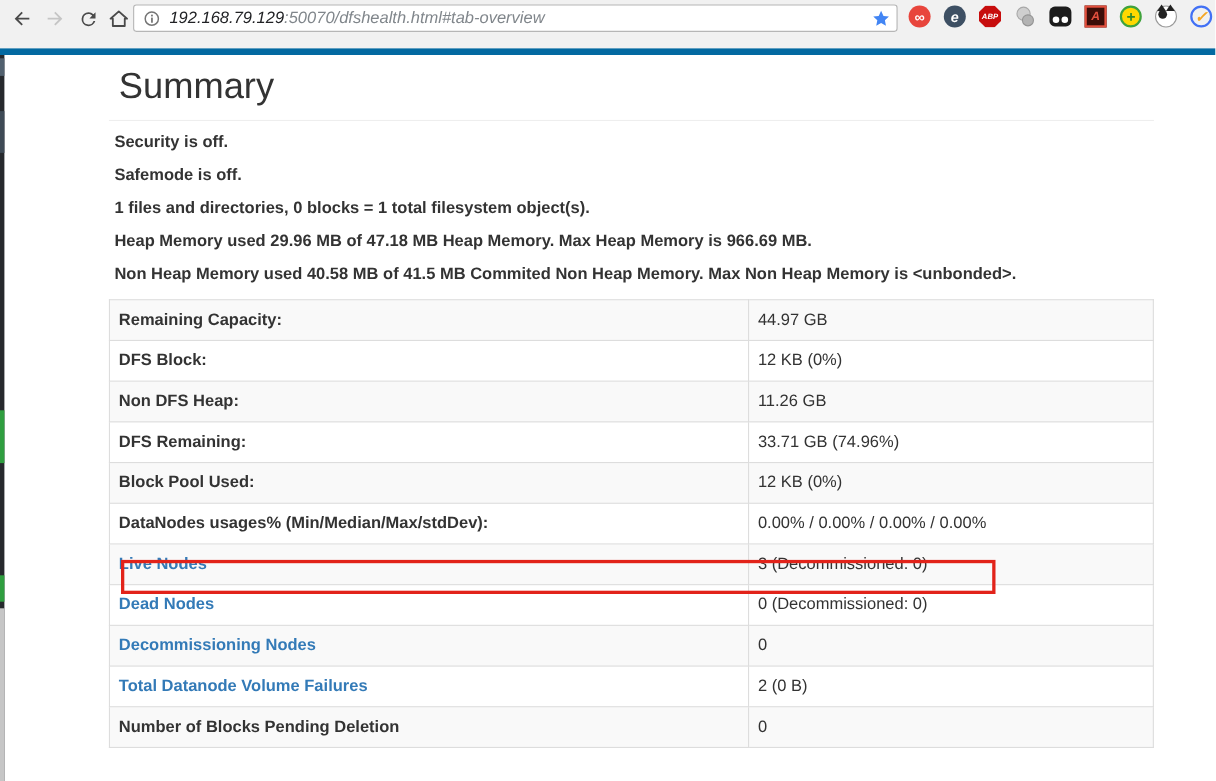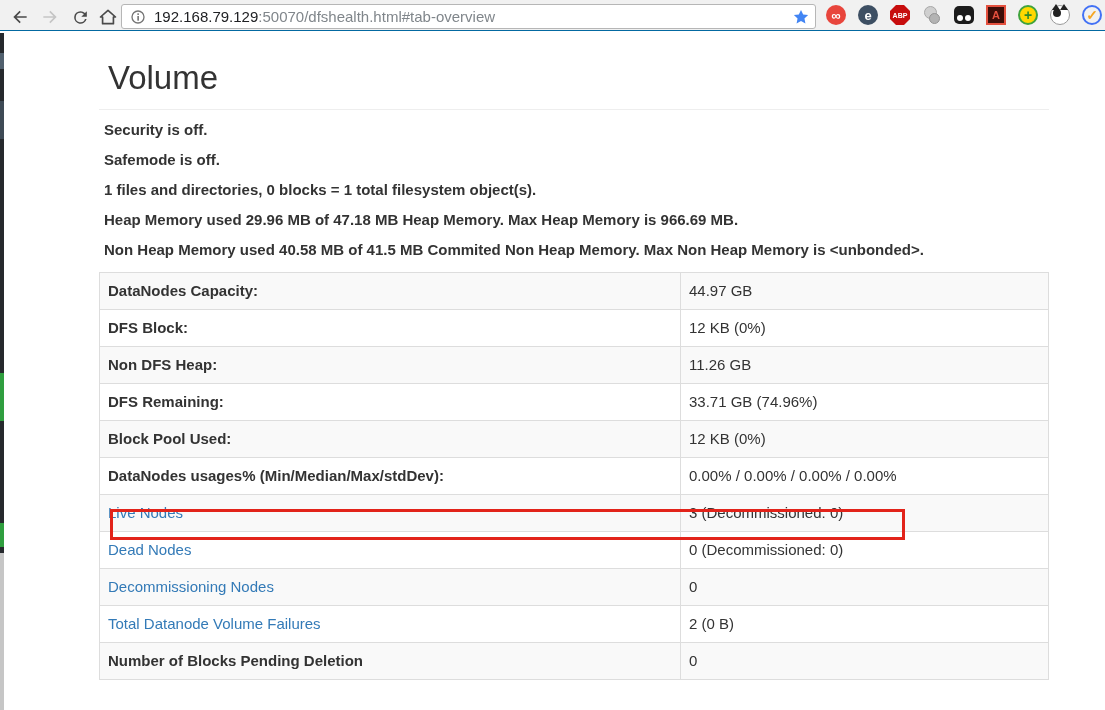--- a/index.html
+++ b/index.html
@@ -4,22 +4,22 @@
 <style>
   * { box-sizing: border-box; }
   html,body { margin:0; padding:0; }
   body {
     width:1105px; height:710px; overflow:hidden; position:relative;
     background:#ffffff; font-family:"Liberation Sans", sans-serif; color:#333;
   }
 
   
   .toolbar {
-    position:absolute; top:0; left:0; width:1105px; height:31px;
-    background:#f1f1f1; border-bottom:1px solid #0369a1; z-index:50;
+    position:absolute; top:0; left:0; width:1105px; height:50px;
+    background:#f1f1f1; border-bottom:6px solid #0369a1; z-index:50;font-style:italic;
   }
   .nav-btn { position:absolute; top:5px; width:24px; height:24px; display:flex; align-items:center; justify-content:center; border-radius:3px; }
   .nav-btn svg { display:block; }
   #btn-back { left:8px; }
   #btn-forward { left:38px; }
   #btn-reload { left:68px; }
   #btn-home { left:96px; }
 
   .url-bar {
     position:absolute; left:121px; top:4px; width:695px; height:25px;
@@ -63,21 +63,21 @@
     line-height:40px; letter-spacing:0;
   }
   hr.title-rule { border:none; border-top:1px solid #eeeeee; margin:11px 0 10px 0; height:0; }
   p.info { font-size:15px; line-height:20px; margin:10px 0 10px 5px; color:#333;font-weight:bold; }
 
   table.summary { border-collapse:collapse; width:950px; table-layout:fixed; margin-top:12px; }
   table.summary td, table.summary th { border:1px solid #dddddd; padding:8px; font-size:15px; line-height:20px; vertical-align:top; }
   table.summary th { text-align:left; font-weight:bold; color:#333; width:581px; }
   table.summary tr:nth-child(odd) { background:#f9f9f9; }
   table.summary tr:nth-child(even) { background:#ffffff; }
-  .cell-link { color:#337ab7; font-weight:normal; text-decoration:none; cursor:pointer; }
+  .cell-link { color:#337ab7; font-weight:bold; text-decoration:none; cursor:pointer; }
 
   .annotation-box {
     position:absolute; left:11px; top:476px; width:795px; height:31px;
     border:3px solid #e2231a; z-index:30; pointer-events:none;
   }
 </style>
 </head>
 <body>
 
 <div class="toolbar">
@@ -144,33 +144,33 @@
 <div class="sliver">
   <span class="seg" style="top:20px;height:16px;background:#51606e;"></span>
   <span class="seg" style="top:68px;height:38px;background:#3e4a55;"></span>
   <span class="seg" style="top:340px;height:48px;background:#2f9e3f;"></span>
   <span class="seg" style="top:490px;height:24px;background:#2f9e3f;"></span>
   <span class="seg" style="top:520px;height:157px;background:#c6c6c6;"></span>
 </div>
 
 <div class="content">
 
-  <h1 class="page-title">Volume</h1>
+  <h1 class="page-title">Summary</h1>
   <hr class="title-rule">
 
   <p class="info">Security is off.</p>
   <p class="info">Safemode is off.</p>
   <p class="info">1 files and directories, 0 blocks = 1 total filesystem object(s).</p>
   <p class="info">Heap Memory used 29.96 MB of 47.18 MB Heap Memory. Max Heap Memory is 966.69 MB.</p>
   <p class="info">Non Heap Memory used 40.58 MB of 41.5 MB Commited Non Heap Memory. Max Non Heap Memory is &lt;unbonded&gt;.</p>
 
   <table class="summary">
     <tbody>
       <tr>
-        <th>DataNodes Capacity:</th>
+        <th>Remaining Capacity:</th>
         <td>44.97 GB</td>
       </tr>
       <tr>
         <th>DFS Block:</th>
         <td>12 KB (0%)</td>
       </tr>
       <tr>
         <th>Non DFS Heap:</th>
         <td>11.26 GB</td>
       </tr>

